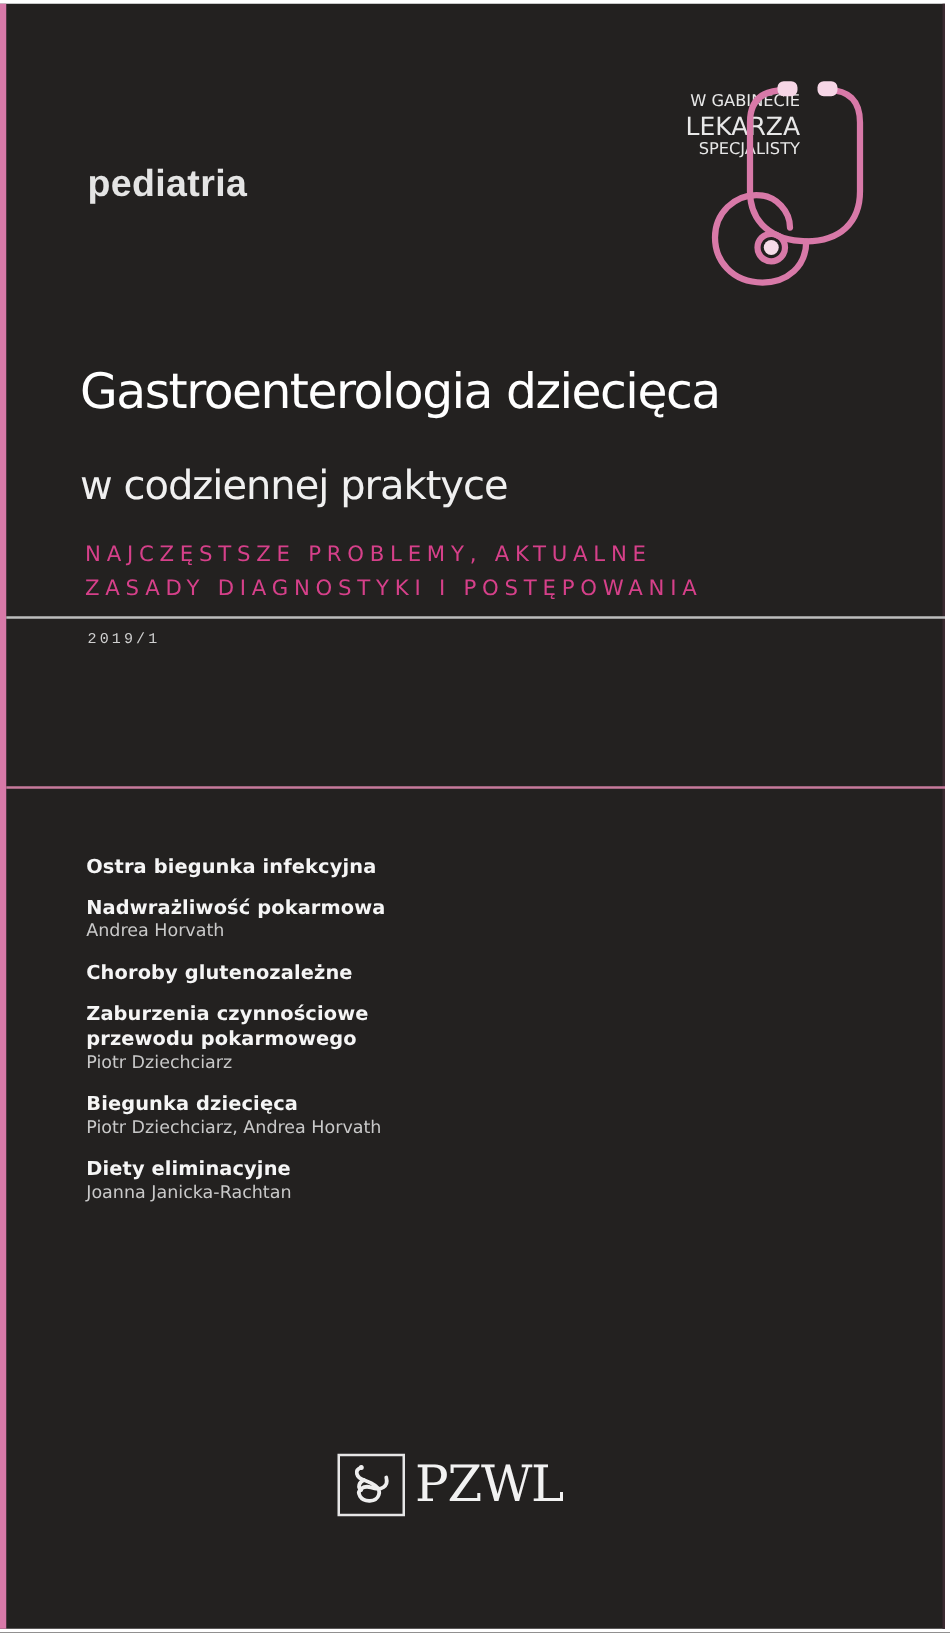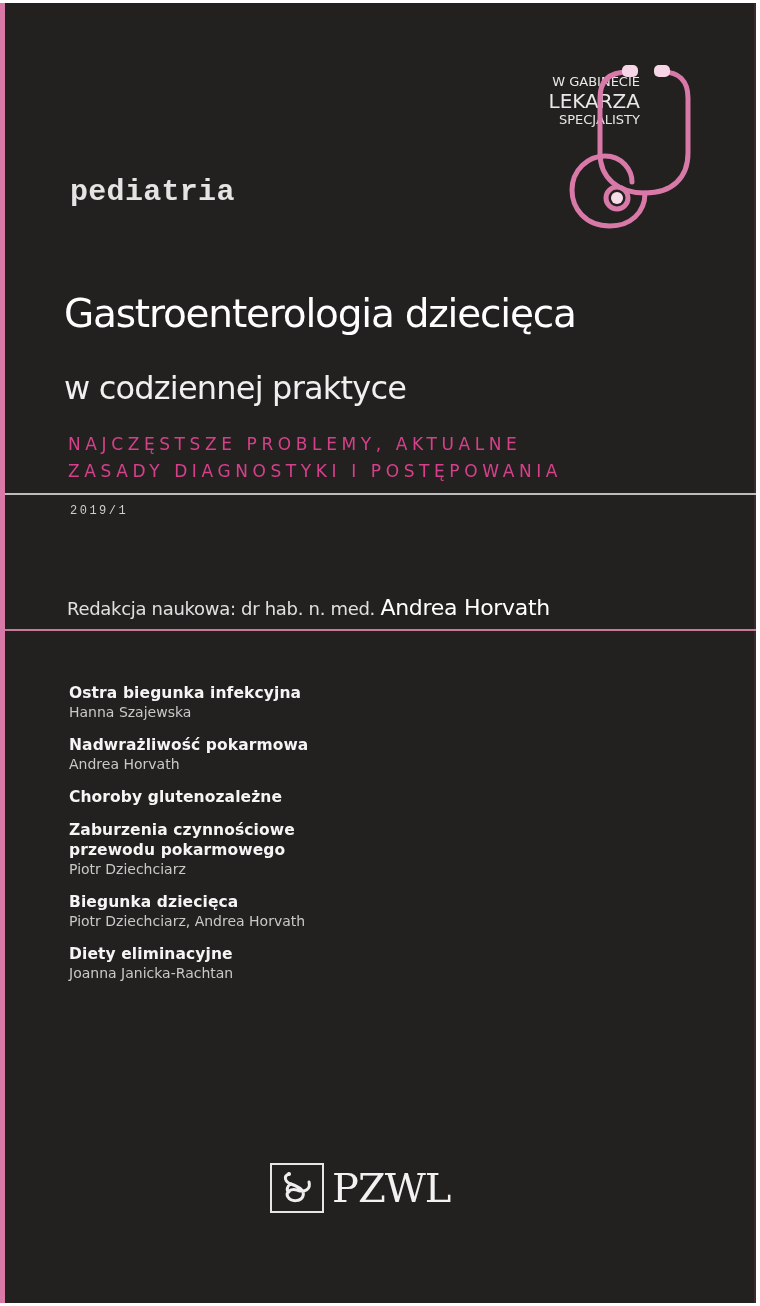--- a/index.html
+++ b/index.html
@@ -16,24 +16,23 @@
   .spine-strip {
     position: absolute; left: 0; top: 0; width: 5px; height: 100%;
     background: #d879a8;
   }
   .right-edge {
     position: absolute; right: 0; top: 0; width: 2px; height: 100%;
     background: #3a2a30;
   }
   .series {
     position: absolute; left: 70px; top: 128px;
-    font-family: Liberation Mono, monospace;
+    font-family: Liberation Sans, sans-serif;
     font-weight: bold; font-size: 30px; color: #e4e4e4;
     letter-spacing: 0.3px;
-    margin-top: 44px;
   }
   .badge {
     position: absolute; left: 510px; top: 72px;
     width: 130px; text-align: right;
     color: #e8e8e8; font-family: "DejaVu Sans", sans-serif;
     line-height: 1;
   }
   .badge .l1 { font-size: 13px; letter-spacing: 0px; display:block; margin-bottom: 3px;}
   .badge .l2 { font-size: 20px; display:block; margin-bottom: 2px; letter-spacing: 0px;}
   .badge .l3 { font-size: 13px; display:block; }
@@ -126,31 +125,26 @@
   <div class="subtitle">w codziennej praktyce</div>
 
   <div class="tagline">
     <div>NAJCZĘSTSZE PROBLEMY, AKTUALNE</div>
     <div>ZASADY DIAGNOSTYKI I POSTĘPOWANIA</div>
   </div>
 
   <div class="gray-divider"></div>
   <div class="issue">2019/1</div>
 
-  <div class="editor">
-    <span>Redakcja naukowa: dr hab. n. med.</span>
-    <span class="name">Andrea Horvath</span>
-  </div>
 
   <div class="pink-divider"></div>
 
   <div class="toc">
     <div class="toc-item">
       <div class="toc-title">Ostra biegunka infekcyjna</div>
-      <div class="toc-author">Hanna Szajewska</div>
     </div>
     <div class="toc-item">
       <div class="toc-title">Nadwrażliwość pokarmowa</div>
       <div class="toc-author">Andrea Horvath</div>
     </div>
     <div class="toc-item">
       <div class="toc-title">Choroby glutenozależne</div>
     </div>
     <div class="toc-item">
       <div class="toc-title">Zaburzenia czynnościowe</div>

